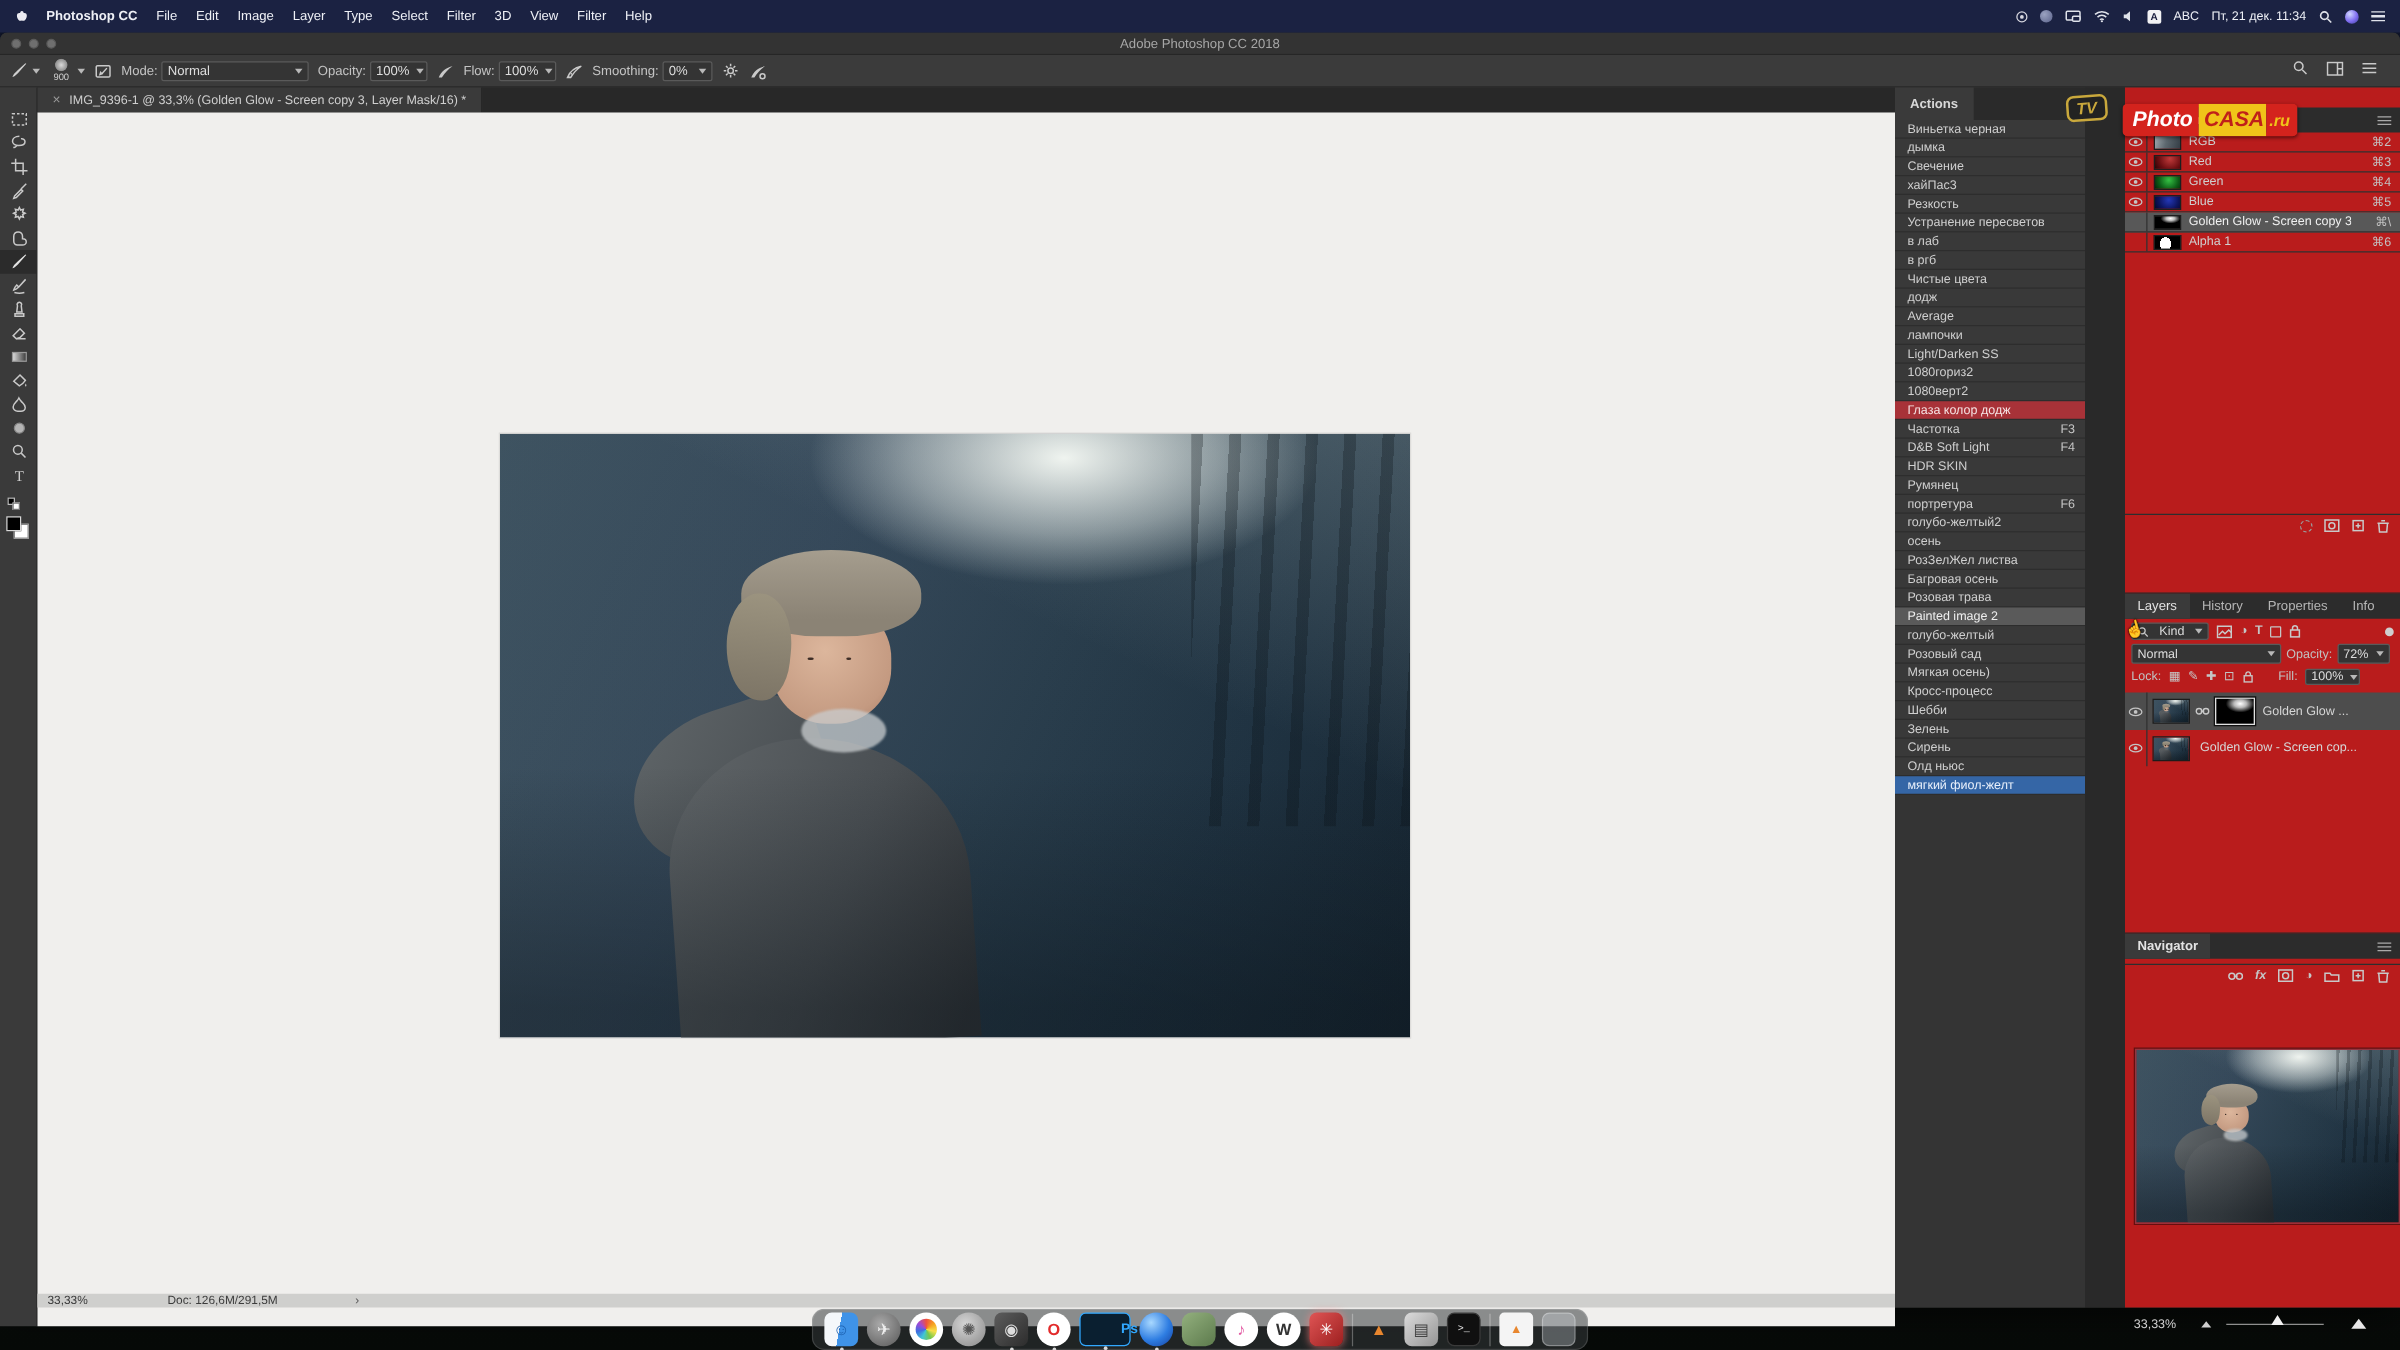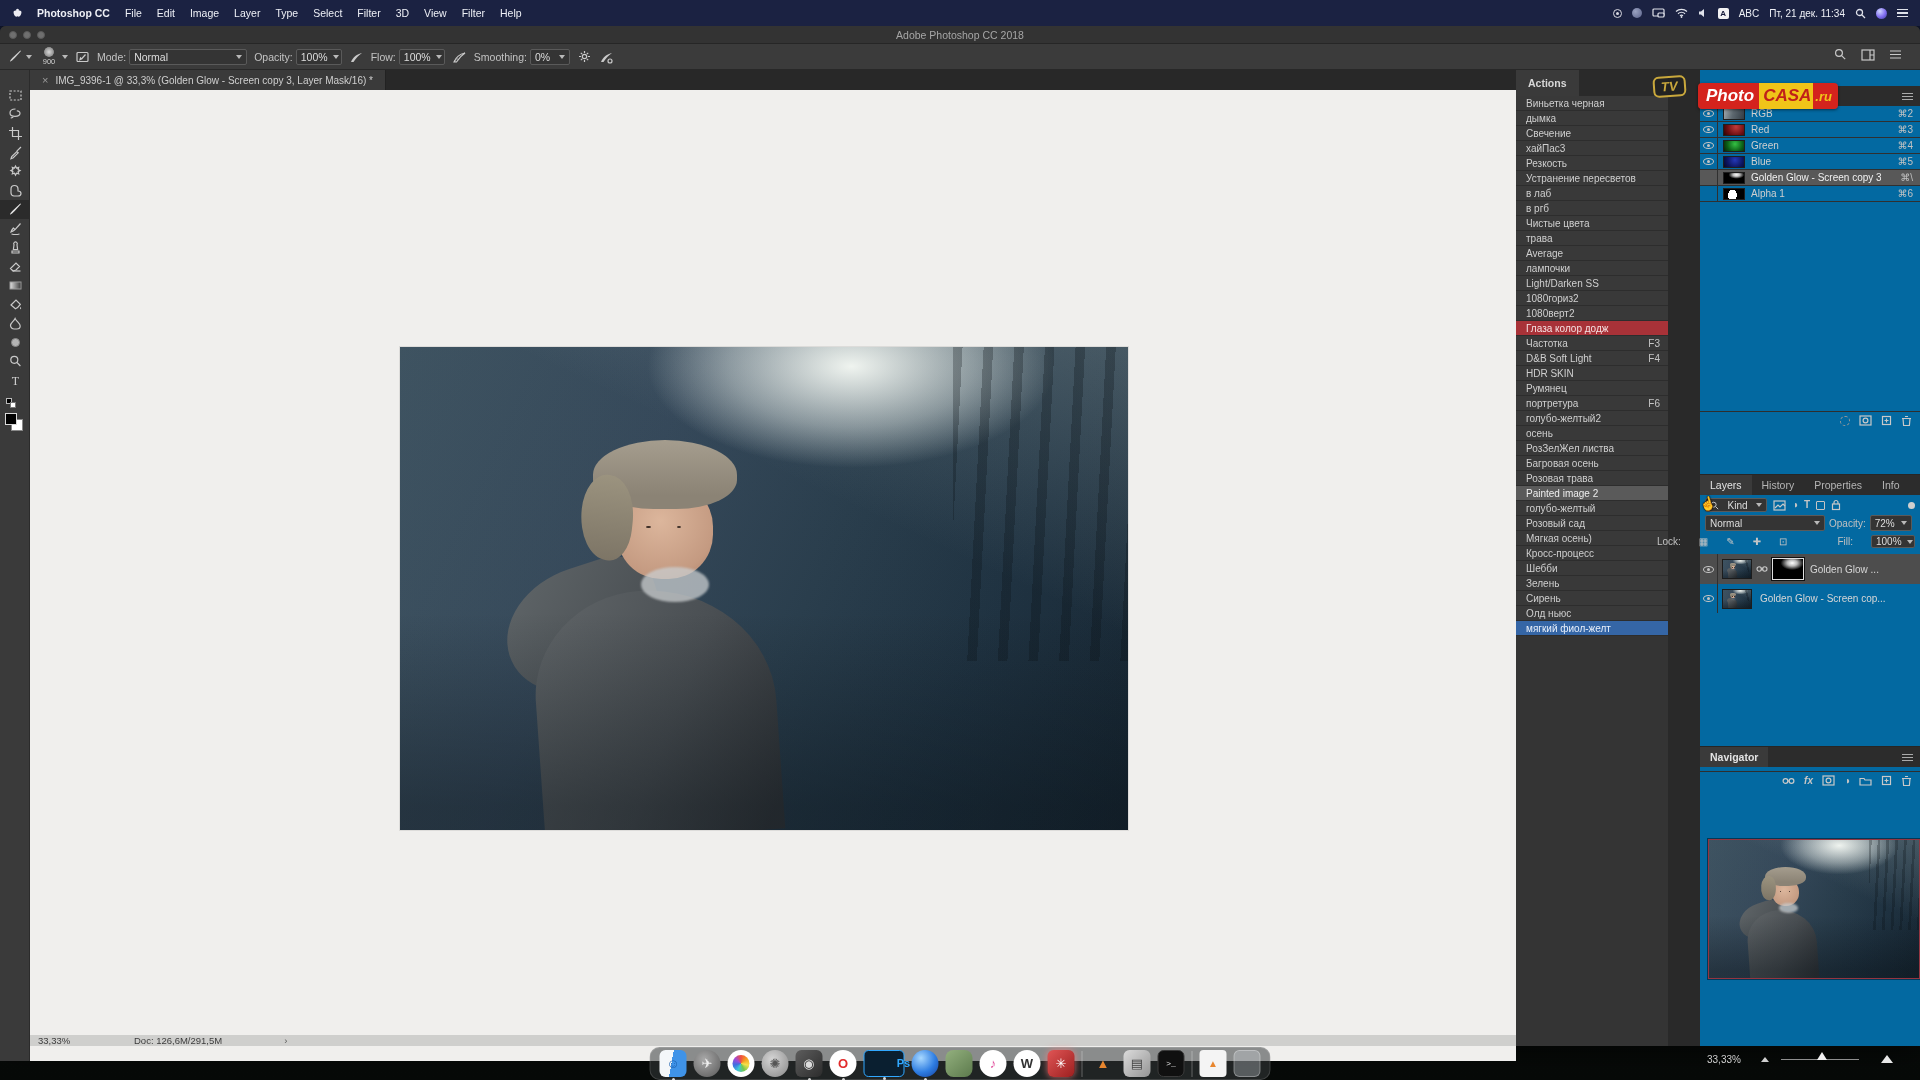--- a/index.html
+++ b/index.html
@@ -118,21 +118,21 @@
   .action-row { height:15px; line-height:15px; background:#393939; border-bottom:1px solid #2d2d2d;
     font-size:10px; color:#cfcfcf; display:flex; padding:0 8px 0 10px; white-space:nowrap; overflow:hidden; }
   .action-row .action-key { margin-left:auto; color:#c5c5c5; }
   .action-row.hl-red { background:#a83238; color:#f5e2e3; }
   .action-row.hl-grey { background:#5a5a5a; color:#eee; }
   .action-row.hl-blue { background:#3566a6; color:#e9f0fb; }
 
   .panel-gap { position:absolute; left:1668px; top:44px; width:32px; height:976px; background:#292929; }
 
   
-  .right-col { position:absolute; left:1700px; top:44px; width:220px; height:976px; background:#0369a1; }
+  .right-col { position:absolute; left:1700px; top:44px; width:220px; height:976px; background:#b91c1c; }
   .ptabs { height:20px; background:#2c2c2c; display:flex; align-items:stretch; font-size:10.5px; color:#b5b5b5; }
   .ptab { padding:0 10px; line-height:20px; }
   .ptab.active { background:#3a3a3a; color:#e3e3e3; }
   .pmenu { margin-left:auto; margin-right:7px; align-self:center; width:11px; height:7px;
     border-top:1.3px solid #aaa; border-bottom:1.3px solid #aaa; position:relative; }
   .pmenu::after { content:""; position:absolute; left:0; top:2px; width:11px; height:1.3px; background:#aaa; }
 
   
   .channels-panel { position:absolute; left:0; top:36px; width:220px; height:325px; }
   .ch-row { height:16px; display:flex; align-items:center; border-bottom:1px solid #303030; font-size:10px; color:#cfcfcf; }
@@ -155,21 +155,21 @@
   .dashed-circle { width:10px; height:10px; border:1px dashed #9a9a9a; border-radius:50%; }
 
   
   .layers-panel { position:absolute; left:0; top:361px; width:220px; height:315px; border-top:1px solid #262626;margin-top:43px; }
   .filter-row { height:18px; display:flex; align-items:center; gap:6px; padding:2px 5px 0 5px; }
   .filter-row .field { height:14px; font-size:10px; }
   .f-icon { font-size:10px; color:#c5c5c5; line-height:1; }
   .box-glyph { width:9px; height:9px; border:1.2px solid #c5c5c5; border-radius:1px; display:inline-block; }
   .pin-dot { width:7px; height:7px; border-radius:50%; background:#cfcfcf; margin-left:auto; }
   .blend-row { height:20px; display:flex; align-items:center; gap:4px; padding:0 5px; font-size:10px; color:#c0c0c0; }
-  .lock-row { height:17px; display:flex; align-items:center; gap:18px; padding:0 5px; font-size:10px; color:#c0c0c0;justify-content:flex-end; }
+  .lock-row { height:17px; display:flex; align-items:center; gap:6px; padding:0 5px; font-size:10px; color:#c0c0c0; }
   .layer-row { display:flex; align-items:center; height:30px; font-size:10px; color:#d6d6d6; padding-right:4px; }
   .layer-row.selected { background:#4d4d4d; }
   .lr-thumb { width:30px; height:20px; border:1px solid #1c1c1c; margin:0 4px; flex:none; overflow:hidden; }
   .lr-mask { width:32px; height:22px; border:1px solid #e0e0e0; outline:1px solid #111; margin-right:6px; flex:none;
     background:radial-gradient(55% 50% at 64% 20%, #fff, #b9b9b9 30%, #000 70%); }
   .lr-name { white-space:nowrap; overflow:hidden; }
   .cursor-hand { position:absolute; font-size:13px; color:#fff; text-shadow:0 0 2px #000, 0 0 1px #000; transform:rotate(-15deg); z-index:30; }
   .fx-label { font-style:italic; font-weight:bold; font-size:10px; color:#c5c5c5; }
 
   
@@ -573,21 +573,21 @@
           <span class="action-label">в ргб</span>
           <span class="action-key"></span>
         </div>
 
         <div class="action-row">
           <span class="action-label">Чистые цвета</span>
           <span class="action-key"></span>
         </div>
 
         <div class="action-row">
-          <span class="action-label">трава</span>
+          <span class="action-label">додж</span>
           <span class="action-key"></span>
         </div>
 
         <div class="action-row">
           <span class="action-label">Average</span>
           <span class="action-key"></span>
         </div>
 
         <div class="action-row">
           <span class="action-label">лампочки</span>

